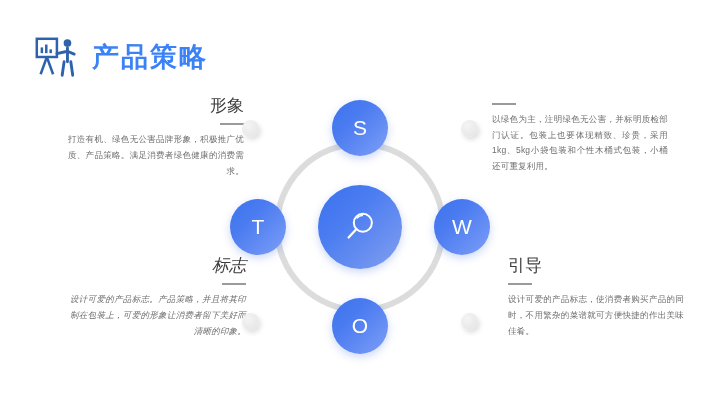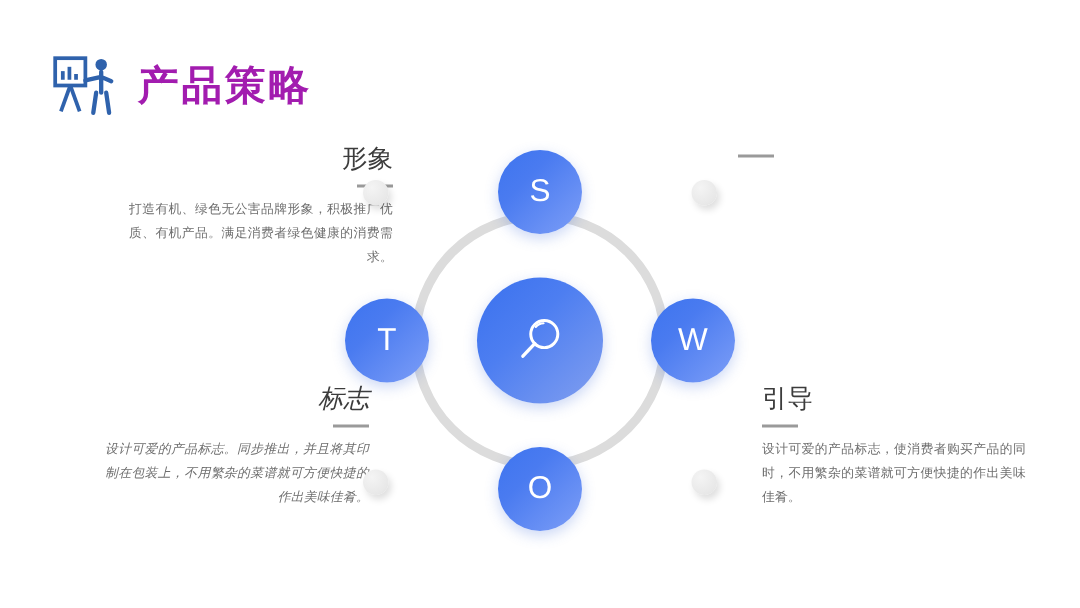--- a/index.html
+++ b/index.html
@@ -26,21 +26,21 @@
     gap: 14px;
   }
   #title-icon {
     width: 46px;
     height: 46px;
     display: block;
   }
   #page-title {
     font-size: 27px;
     font-weight: bold;
-    color: #a21caf;
+    color: #3b82f6;
     letter-spacing: 2px;
     line-height: 1;
     white-space: nowrap;
   }
 
   
   .text-block {
     position: absolute;
     width: 176px;
   }
@@ -67,21 +67,21 @@
 
   
   .align-right { text-align: right; }
   .align-right .block-rule { margin-left: auto; margin-right: 0; }
   .align-right .block-body { text-align: justify; text-align-last: right; }
 
   .align-left { text-align: left; }
   .align-left .block-rule { margin-left: 0; }
   .align-left .block-body { text-align: justify; text-align-last: left; }
 
-  #block-image     { left: 86px;  top: 96px;  }
+  #block-image     { left: 68px;  top: 96px;  }
   #block-package   { left: 492px; top: 96px;  }
   #block-logo      { left: 70px;  top: 256px; font-style: italic; }
   #block-guide     { left: 508px; top: 256px; }
 
   
   #diagram {
     position: absolute;
     left: 228px;
     top: 98px;
     width: 264px;
@@ -159,31 +159,32 @@
       <circle cx="37" cy="9.5" r="4" fill="#2f62ac"></circle>
       <path d="M37 14.5 L37 29 M37 18 L26 20.5 M37 18 L44 21 M33.5 29 L31.5 43 M40.5 29 L42.5 43" stroke="#2f62ac" stroke-width="3" fill="none" stroke-linecap="round"></path>
     </svg>
   </span>
   <div id="page-title">产品策略</div>
 </div>
 
 <div id="block-image" class="text-block align-right">
   <div class="block-head">形象</div>
   <div class="block-rule"></div>
-  <div class="block-body">打造有机、绿色无公害品牌形象，积极推广优质、有机产品。满足消费者绿色健康的消费需求。</div>
+  <div class="block-body">打造有机、绿色无公害品牌形象，积极推广优质、产品策略。满足消费者绿色健康的消费需求。</div>
 </div>
 
 <div id="block-package" class="text-block align-left">
   <div class="block-rule"></div>
+  <div class="block-body">以绿色为主，注明绿色无公害，并标明质检部门认证。包装上也要体现精致、珍贵，采用1kg、5kg小袋包装和个性木桶式包装，小桶还可重复利用。</div>
 </div>
 
 <div id="block-logo" class="text-block align-right">
   <div class="block-head">标志</div>
   <div class="block-rule"></div>
-  <div class="block-body">设计可爱的产品标志。同步推出，并且将其印制在包装上，不用繁杂的菜谱就可方便快捷的作出美味佳肴。</div>
+  <div class="block-body">设计可爱的产品标志。产品策略，并且将其印制在包装上，可爱的形象让消费者留下美好而清晰的印象。</div>
 </div>
 
 <div id="block-guide" class="text-block align-left">
   <div class="block-head">引导</div>
   <div class="block-rule"></div>
   <div class="block-body">设计可爱的产品标志，使消费者购买产品的同时，不用繁杂的菜谱就可方便快捷的作出美味佳肴。</div>
 </div>
 
 <div id="diagram">
   <div id="ring"></div>

